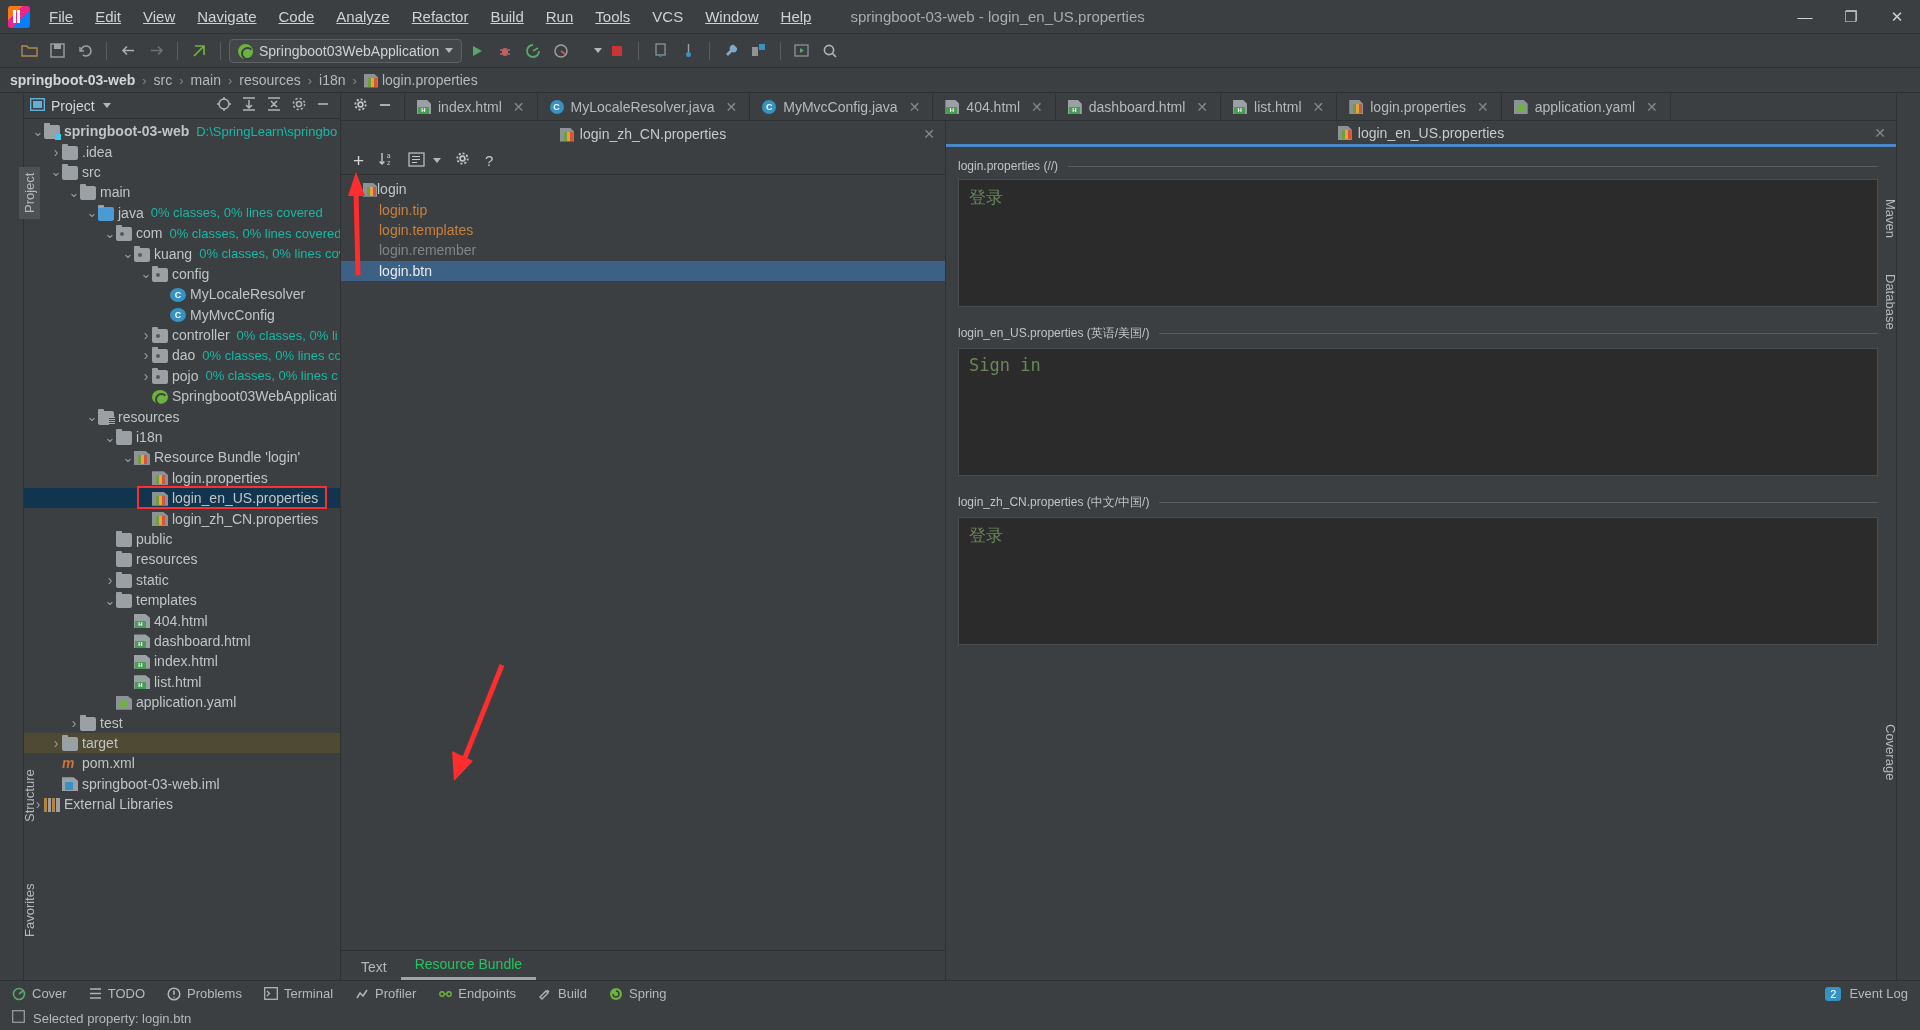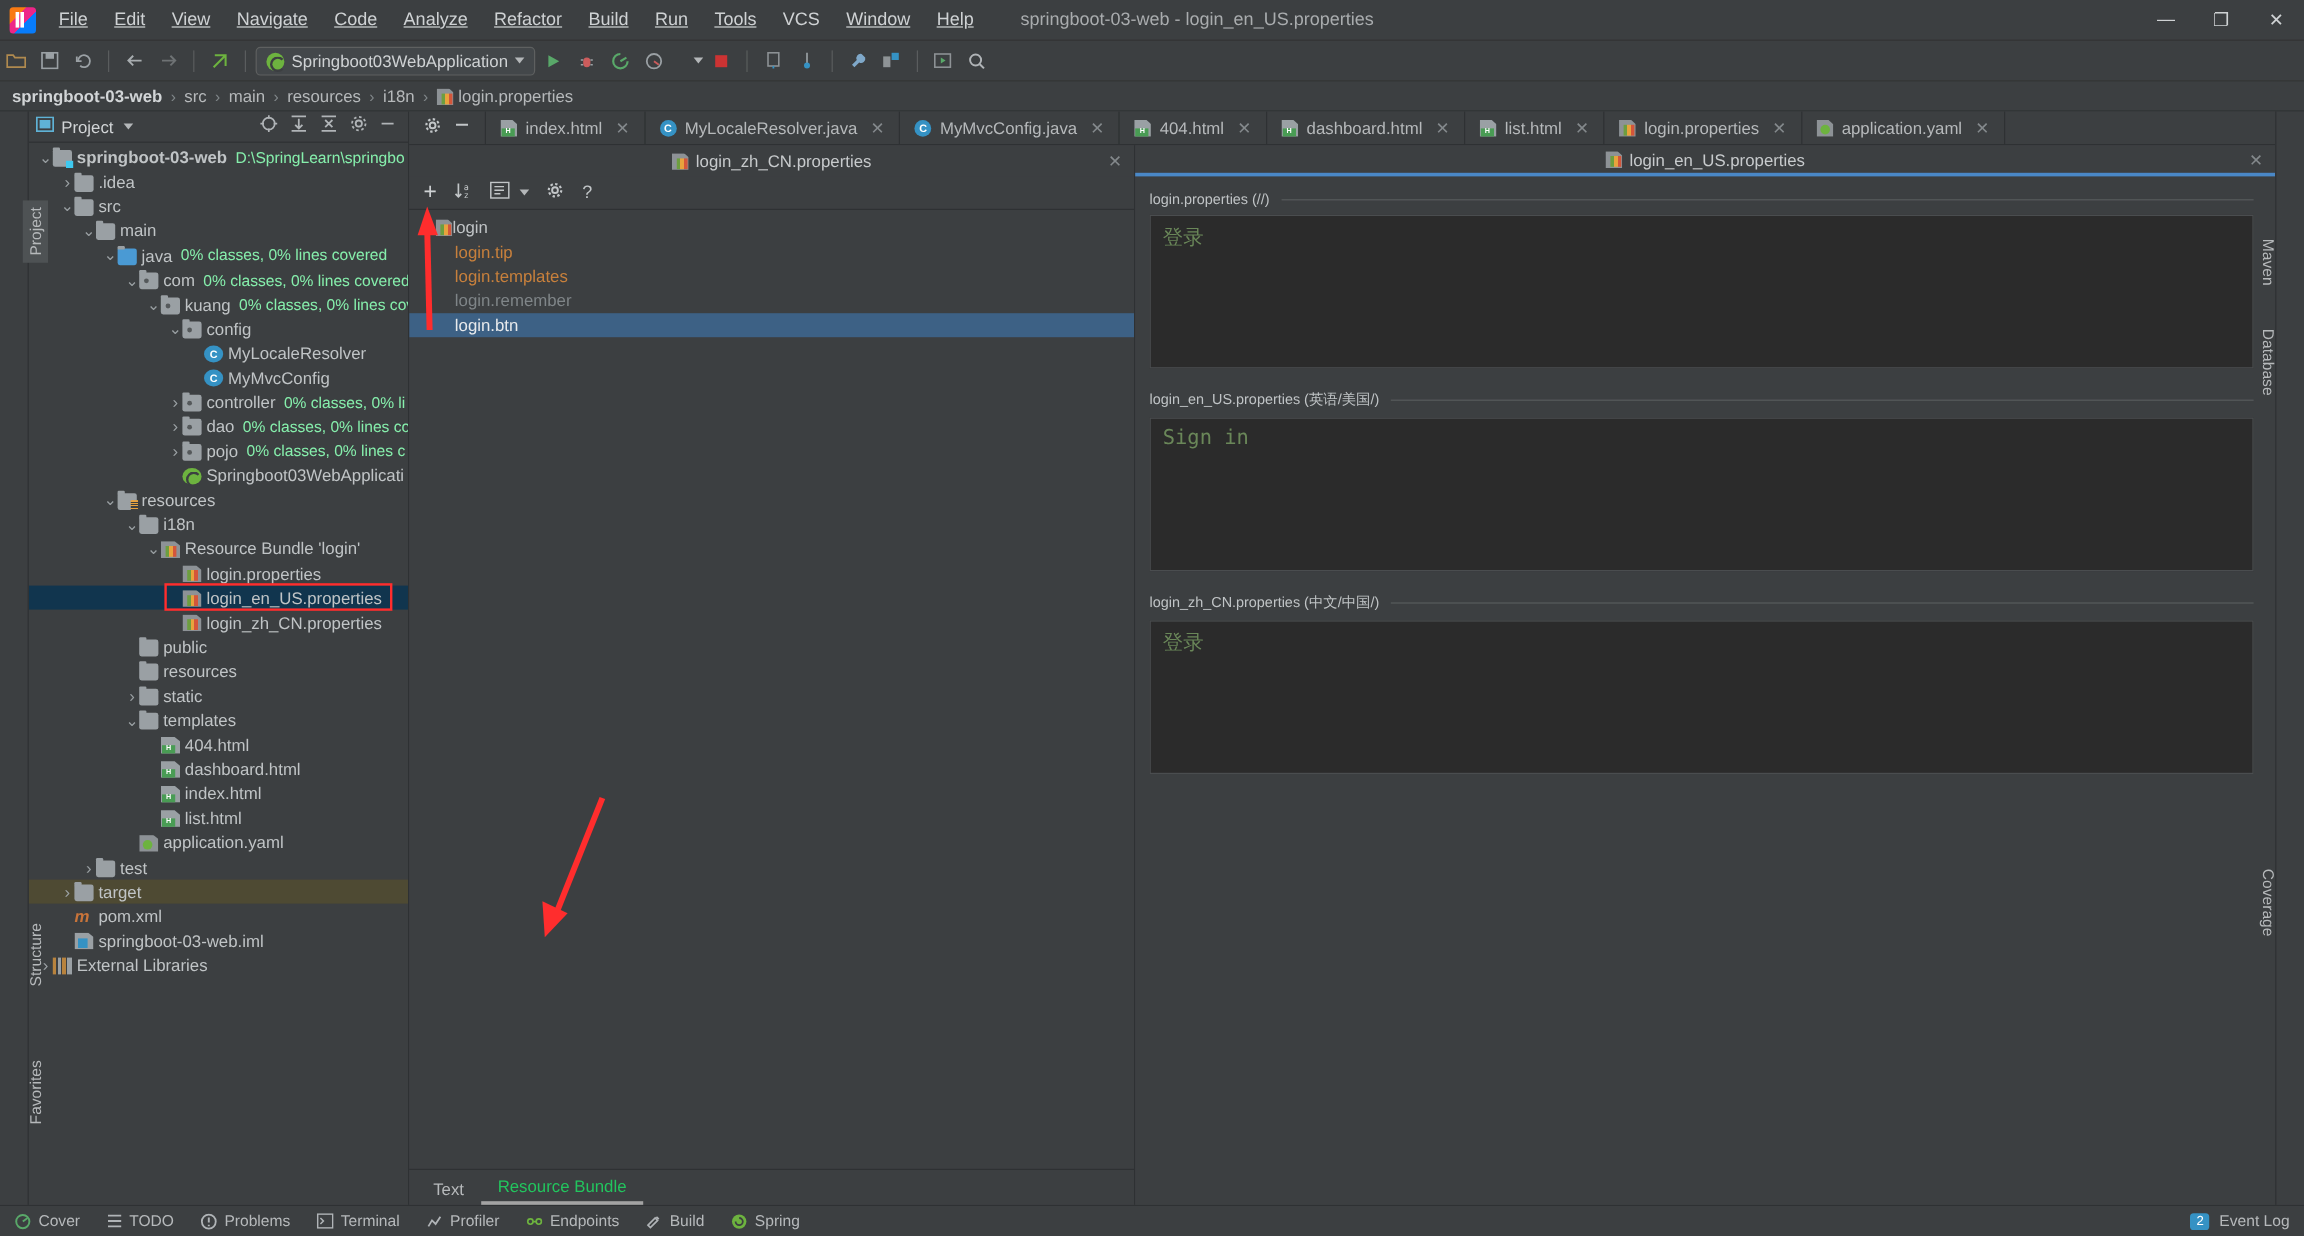--- a/index.html
+++ b/index.html
@@ -31,21 +31,21 @@
     font-size: 15px; color: #cfd2d4; padding: 5px 11px; cursor: default; white-space: nowrap;
   }
   .menubar .mi u { text-decoration: underline; }
   .wintitle { font-size: 15px; color: #a9acae; margin-left: 28px; }
   .wincontrols { margin-left: auto; display: flex; align-items: center; }
   .wc { width: 46px; height: 34px; display: flex; align-items: center; justify-content: center;
         font-size: 15px; color: #cfd2d4; }
 
   
   .toolbar {
-    height: 34px; background: #3c3f41; display: flex; align-items: center; padding: 0 0;
+    height: 34px; background: #3c3f41; display: flex; align-items: center; padding: 0 16px;
     border-bottom: 1px solid #323232; gap: 2px; flex: none;
   }
   .tb { width: 26px; height: 26px; display:flex; align-items:center; justify-content:center; }
   .sep { width: 1px; height: 18px; background: #5a5d5e; margin: 0 6px; }
   .runcfg {
     display: flex; align-items: center; gap: 6px; height: 24px; padding: 0 8px;
     border: 1px solid #5e6060; border-radius: 4px; background: #43474a; min-width: 230px;
   }
   .runcfg .txt { font-size: 14px; color: #cfd2d4; }
   .caret { width:0;height:0;border-left:4px solid transparent;border-right:4px solid transparent;
@@ -83,21 +83,21 @@
   .projhdr { height: 26px; display: flex; align-items: center; padding: 0 6px; gap: 6px;
              border-bottom: 1px solid #2e3133; }
   .projhdr .ptitle { font-size: 14px; color: #d2d5d7; }
   .projhdr .tools { margin-left: auto; display: flex; align-items: center; gap: 9px; padding-right:4px;}
   .tree { flex: 1; overflow: hidden; position: relative; padding-top: 2px; font-size: 14px; }
   .row { height: 20.4px; display: flex; align-items: center; white-space: nowrap; position: relative; }
   .row .arrow { width: 12px; text-align: center; color: #9aa0a3; font-size: 10px; flex: none; }
   .row .ico { width: 16px; height: 14px; margin-right: 4px; flex: none; position: relative; }
   .row .lbl { color: #c0c4c6; }
   .row .lbl.bold { font-weight: bold; }
-  .row .dim { color: #86efac; margin-left: 7px; font-size: 13px; }
+  .row .dim { color: #14b8a6; margin-left: 7px; font-size: 13px; }
   .row.sel-blue { background: #11354e; }
   .row.sel-brown { background: #4e4a33; }
 
   
   .i-folder { background:#9aa0a4; border-radius:1px 2px 2px 2px; height:12px; width:15px; margin-top:2px;}
   .i-folder::before{content:"";position:absolute;left:0;top:-2px;width:6px;height:3px;background:#9aa0a4;border-radius:1px;}
   .i-folder.src { background:#4a9ad4; }
   .i-folder.pkg::after{content:"";position:absolute;left:4px;top:5px;width:4px;height:4px;border-radius:50%;background:#55595b;}
   .i-folder.mod::after{content:"";position:absolute;right:-1px;bottom:-1px;width:6px;height:6px;background:#3ec9f0;}
   .i-folder.res::after{content:"";position:absolute;right:-1px;bottom:0px;width:6px;height:8px;background:#e8a33d;
@@ -805,20 +805,28 @@
           <path d="M4 7a3 3 0 1 0 3-3" fill="none" stroke="#3c3f41" stroke-width="1.5"></path>
         </svg>
       <span>Spring</span>
     </span>
     <span class="right">
       <span class="badge">2</span>
       <span>Event Log</span>
     </span>
   </div>
 
+  <div class="statusbar">
+    <span>
+      <svg width="13" height="13">
+          <rect x="0.7" y="0.7" width="11.6" height="11.6" fill="none" stroke="#9aa0a4" stroke-width="1.2"></rect>
+        </svg>
+    </span>
+    <span>Selected property: login.btn</span>
+  </div>
 
   <svg class="annot" style="left:340px;top:160px;" width="40" height="120">
     <path d="M18 115 L16 30" stroke="#ff2d2d" stroke-width="5" fill="none"></path>
     <path d="M16 12 L8 36 L25 36 Z" fill="#ff2d2d"></path>
   </svg>
   <svg class="annot" style="left:440px;top:655px;" width="90" height="130">
     <path d="M62 10 L22 110" stroke="#ff2d2d" stroke-width="5" fill="none"></path>
     <path d="M14 126 L12 96 L33 106 Z" fill="#ff2d2d"></path>
   </svg>
 

